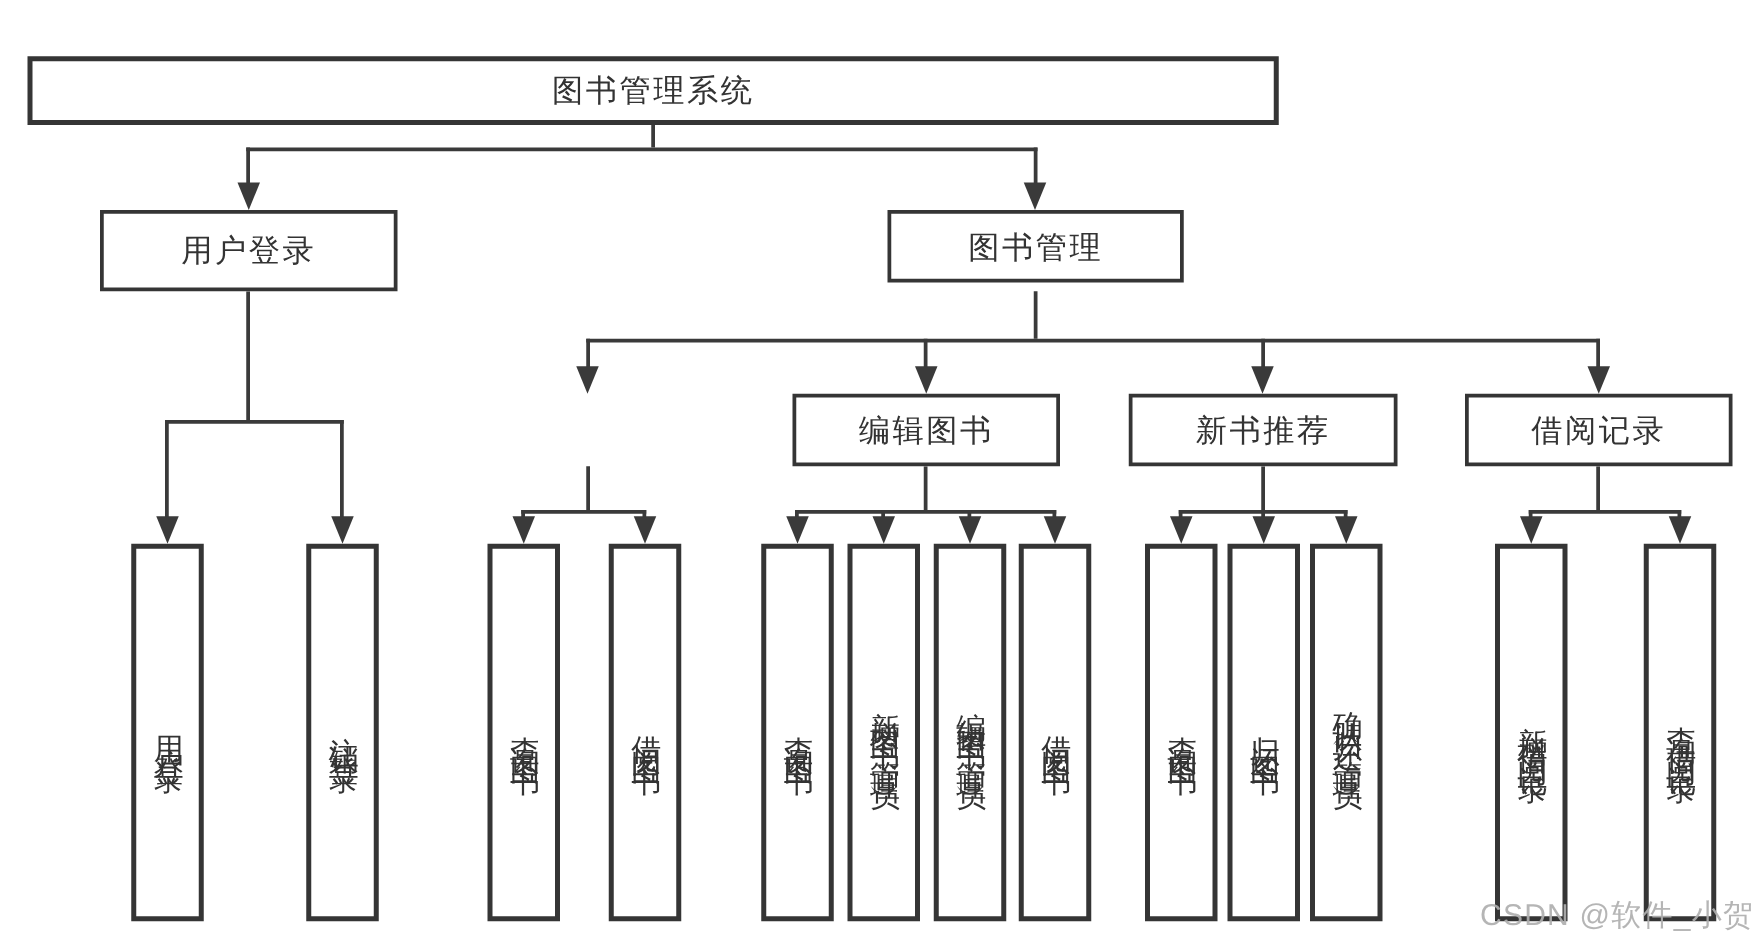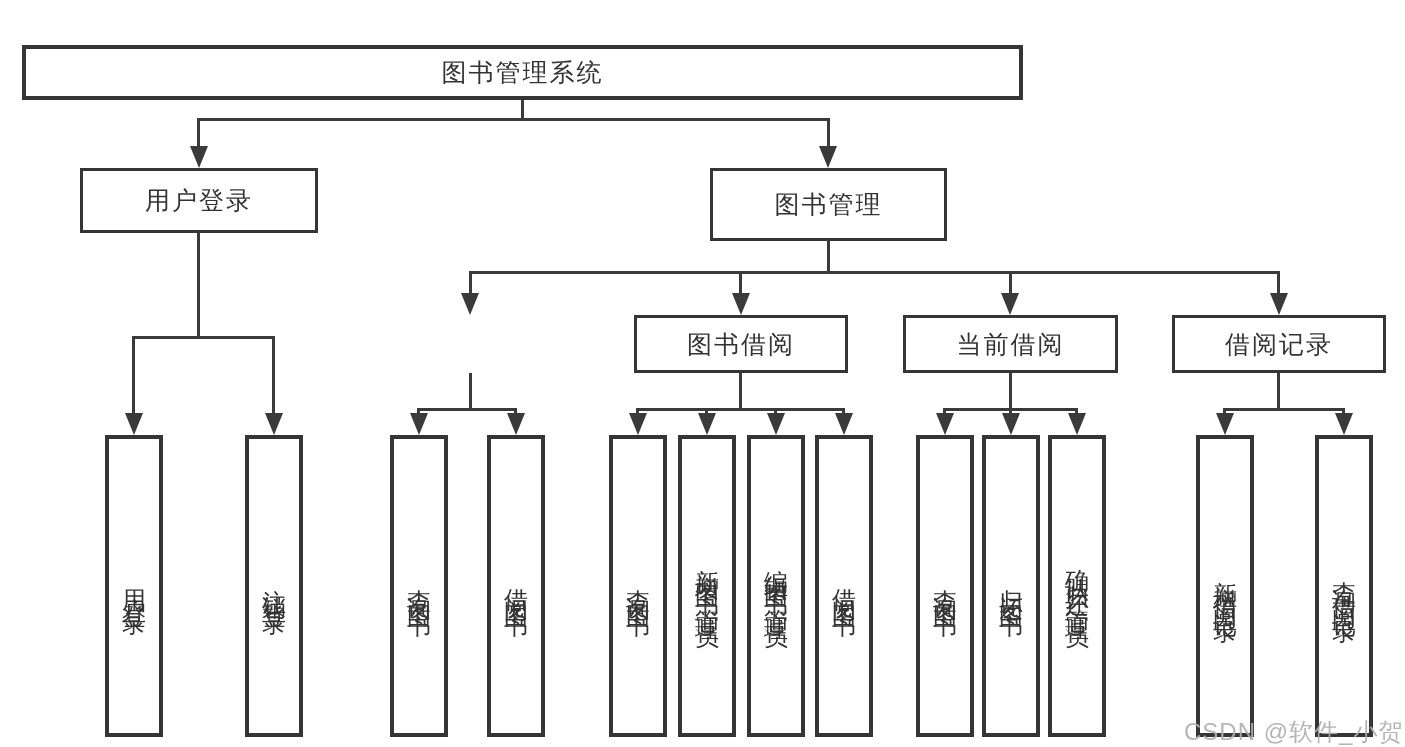--- a/index.html
+++ b/index.html
@@ -77,29 +77,29 @@
 
 <div id="canvas">
 
   <div class="box root" style="left:22px; top:13px; width:1001px; height:55px;margin-top:32px;">
     <span class="hlabel">图书管理系统</span>
   </div>
 
   <div class="box" style="left:80px; top:168px; width:238px; height:65px;">
     <span class="hlabel">用户登录</span>
   </div>
-  <div class="box" style="left:710px; top:168px; width:237px; height:73px;text-align:center;">
+  <div class="box" style="left:710px; top:168px; width:237px; height:58px;text-align:center;">
     <span class="hlabel">图书管理</span>
   </div>
 
   <div class="box" style="left:634px; top:315px; width:214px; height:58px;">
-    <span class="hlabel">图书借阅</span>
+    <span class="hlabel">编辑图书</span>
   </div>
   <div class="box" style="left:903px; top:315px; width:215px; height:58px;">
-    <span class="hlabel">当前借阅</span>
+    <span class="hlabel">新书推荐</span>
   </div>
   <div class="box" style="left:1172px; top:315px; width:214px; height:58px;">
     <span class="hlabel">借阅记录</span>
   </div>
 
   <div class="vnode" style="left:105px;">
     <span class="vlabel">用户登录</span>
   </div>
   <div class="vnode" style="left:245px;">
     <span class="vlabel">注销登录</span>

